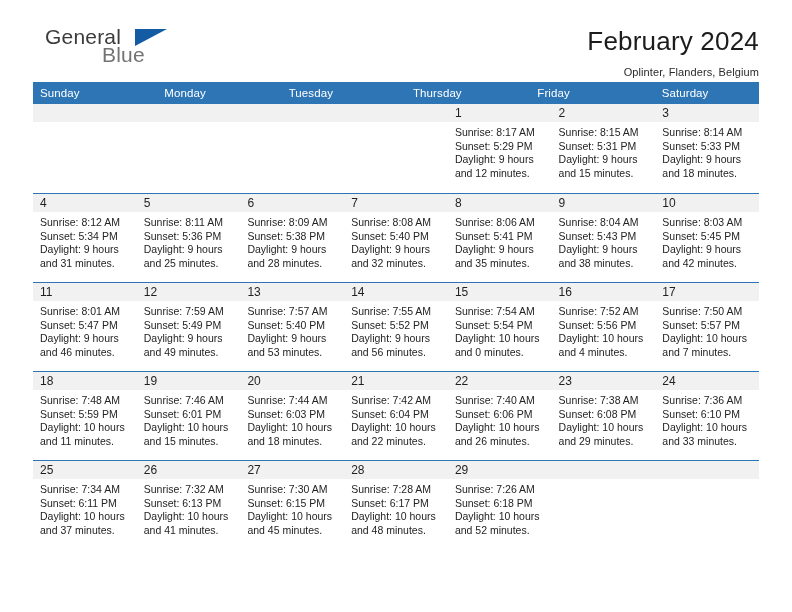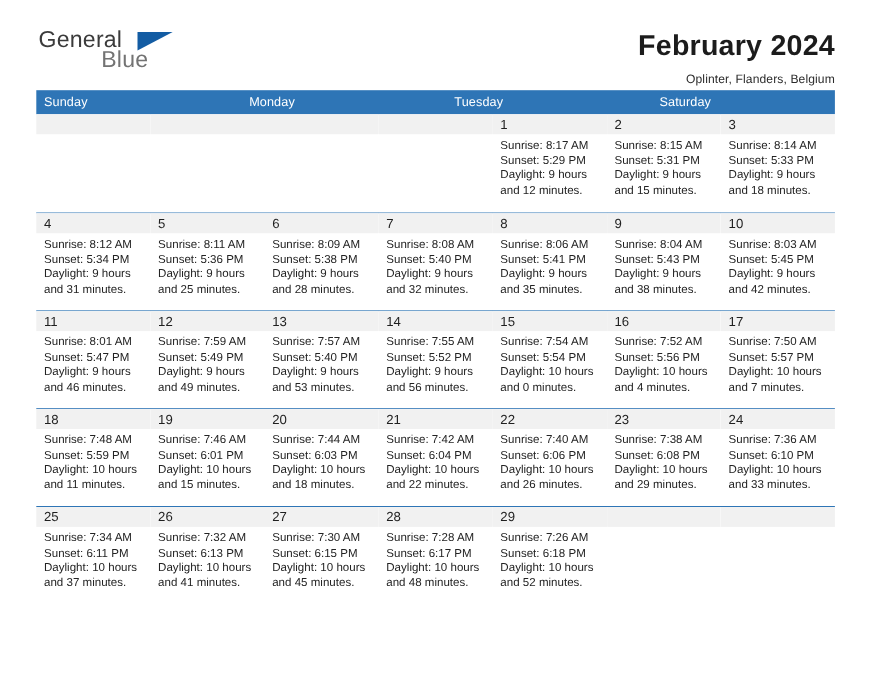--- a/index.html
+++ b/index.html
@@ -23,20 +23,21 @@
   }
 
   
   .top {
     display: flex;
     align-items: flex-start;
     justify-content: space-between;
     height: 72px;
     padding-top: 26px;
     box-sizing: border-box;
+    margin-left: 10px;
   }
   .brand {
     position: relative;
     width: 190px;
     height: 50px;
   }
   .brand-general {
     position: absolute;
     left: 2px;
     top: 0px;
@@ -63,21 +64,21 @@
     border-left: 32px solid #135ca3;
     border-bottom: 17px solid transparent;
   }
 
   .titles {
     text-align: right;
     padding-top: 0px;
   }
   .cal-title {
     font-size: 26px;
-    font-weight: bold;
+    font-weight: normal;
     color: #1c1c1c;
     line-height: 30px;
     letter-spacing: .2px;
   }
   .cal-sub {
     font-size: 11px;
     color: #2b2b2b;
     line-height: 20px;
     margin-top: 6px;
     letter-spacing: .1px;
@@ -157,20 +158,22 @@
       <div class="cal-title">February 2024</div>
       <div class="cal-sub">Oplinter, Flanders, Belgium</div>
     </div>
   </div>
 
   <div class="cal">
     <div class="weekdays">
       <div class="weekday">Sunday</div>
       <div class="weekday">Monday</div>
       <div class="weekday">Tuesday</div>
+      <div class="weekday">Thursday</div>
+      <div class="weekday">Friday</div>
       <div class="weekday">Saturday</div>
     </div>
 
     <div id="weeks-container">
         <div class="week first">
           <div class="daycell">
             <div class="daynum-strip">
               <span class="daynum"></span>
             </div>
             <div class="daybody"></div>

